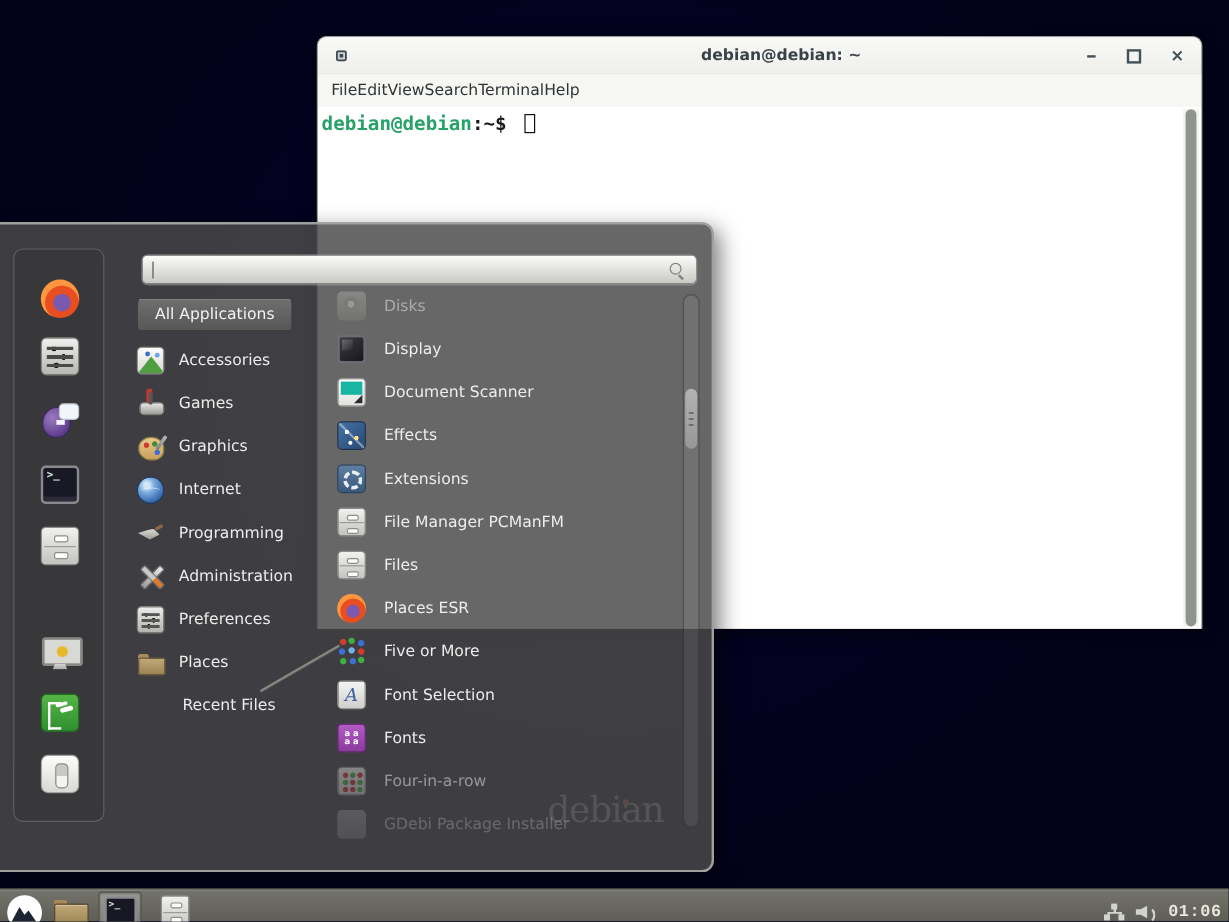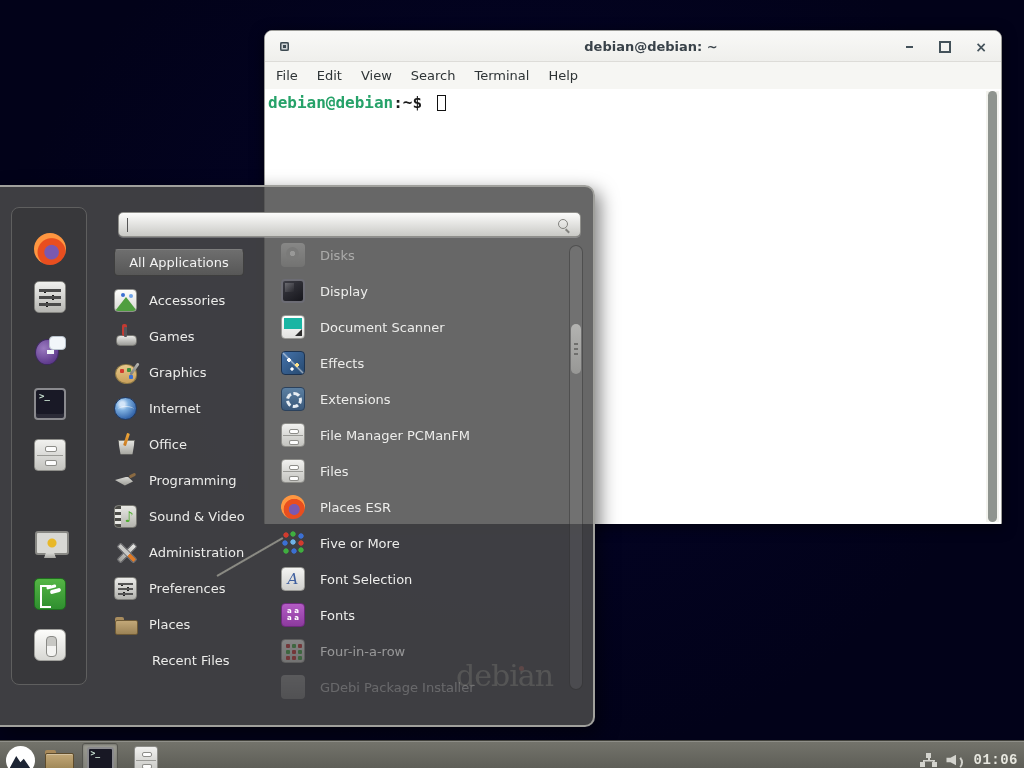--- a/index.html
+++ b/index.html
@@ -22,21 +22,21 @@
               border-bottom:1px solid #dddcd8; border-radius:7px 7px 0 0;
               display:flex; align-items:center;padding-left:36px; }
   .win-appicon { position:absolute; left:15px; top:11px; width:9px; height:9px; border-radius:2px;
                  background:#3c4950; box-shadow:inset 0 0 0 1.5px #3c4950, inset 0 0 0 3px #cfd4d6; }
   .win-title { flex:1; text-align:center; font-size:13px; font-weight:bold; color:#394249; }
   .win-btns { position:absolute; right:12px; top:0; height:31px; display:flex; align-items:center; gap:20px; }
   .wb { width:16px; height:16px; display:flex; align-items:center; justify-content:center; color:#44525a; }
   .wb-min::before { content:""; width:7px; height:2px; background:#44525a; }
   .wb-max::before { content:""; width:8px; height:8px; border:2px solid #44525a; }
   .wb-close { font-size:14px; font-weight:bold; line-height:1; }
-  .menubar { height:27px; background:#f6f6f3; display:flex; align-items:center; gap:19px;
+  .menubar { height:27px; background:#f6f6f3; display:flex; align-items:center; 
              padding-left:11px; font-size:13px; color:#2e3436; }
   .menubar span { cursor:default; }
   .term-body { position:relative; height:435px; background:#fff;
                font-family:"DejaVu Sans Mono","Liberation Mono",monospace; font-size:16px; }
   .prompt-line { position:absolute; left:3px; top:4px; display:flex; align-items:center; font-weight:bold; }
   .prompt-user { color:#26a269; }
   .prompt-suffix { color:#1a1a1a; font-weight:bold; }
   .term-cursor { margin-left:15px; width:9px; height:16px; border:1.5px solid #111; }
   .term-scrollbar { position:absolute; right:2px; top:2px; bottom:2px; width:13px; background:#f3f3ee; }
   .term-thumb { position:absolute; left:2px; top:0; width:9px; height:100%; border-radius:5px; background:#8f948f; }
@@ -367,30 +367,22 @@
       </div>
     <div class="cat-row">
         <span class="ic ic-sm ic-graphics"></span>
         <span>Graphics</span>
       </div>
     <div class="cat-row">
         <span class="ic ic-sm ic-internet"></span>
         <span>Internet</span>
       </div>
     <div class="cat-row">
-        <span class="ic ic-sm ic-office"></span>
-        <span>Office</span>
-      </div>
-    <div class="cat-row">
         <span class="ic ic-sm ic-programming"></span>
         <span>Programming</span>
-      </div>
-    <div class="cat-row">
-        <span class="ic ic-sm ic-soundvideo"></span>
-        <span>Sound &amp; Video</span>
       </div>
     <div class="cat-row">
         <span class="ic ic-sm ic-admin"></span>
         <span>Administration</span>
       </div>
     <div class="cat-row">
         <span class="ic ic-sm ic-prefs"></span>
         <span>Preferences</span>
       </div>
     <div class="cat-row">

